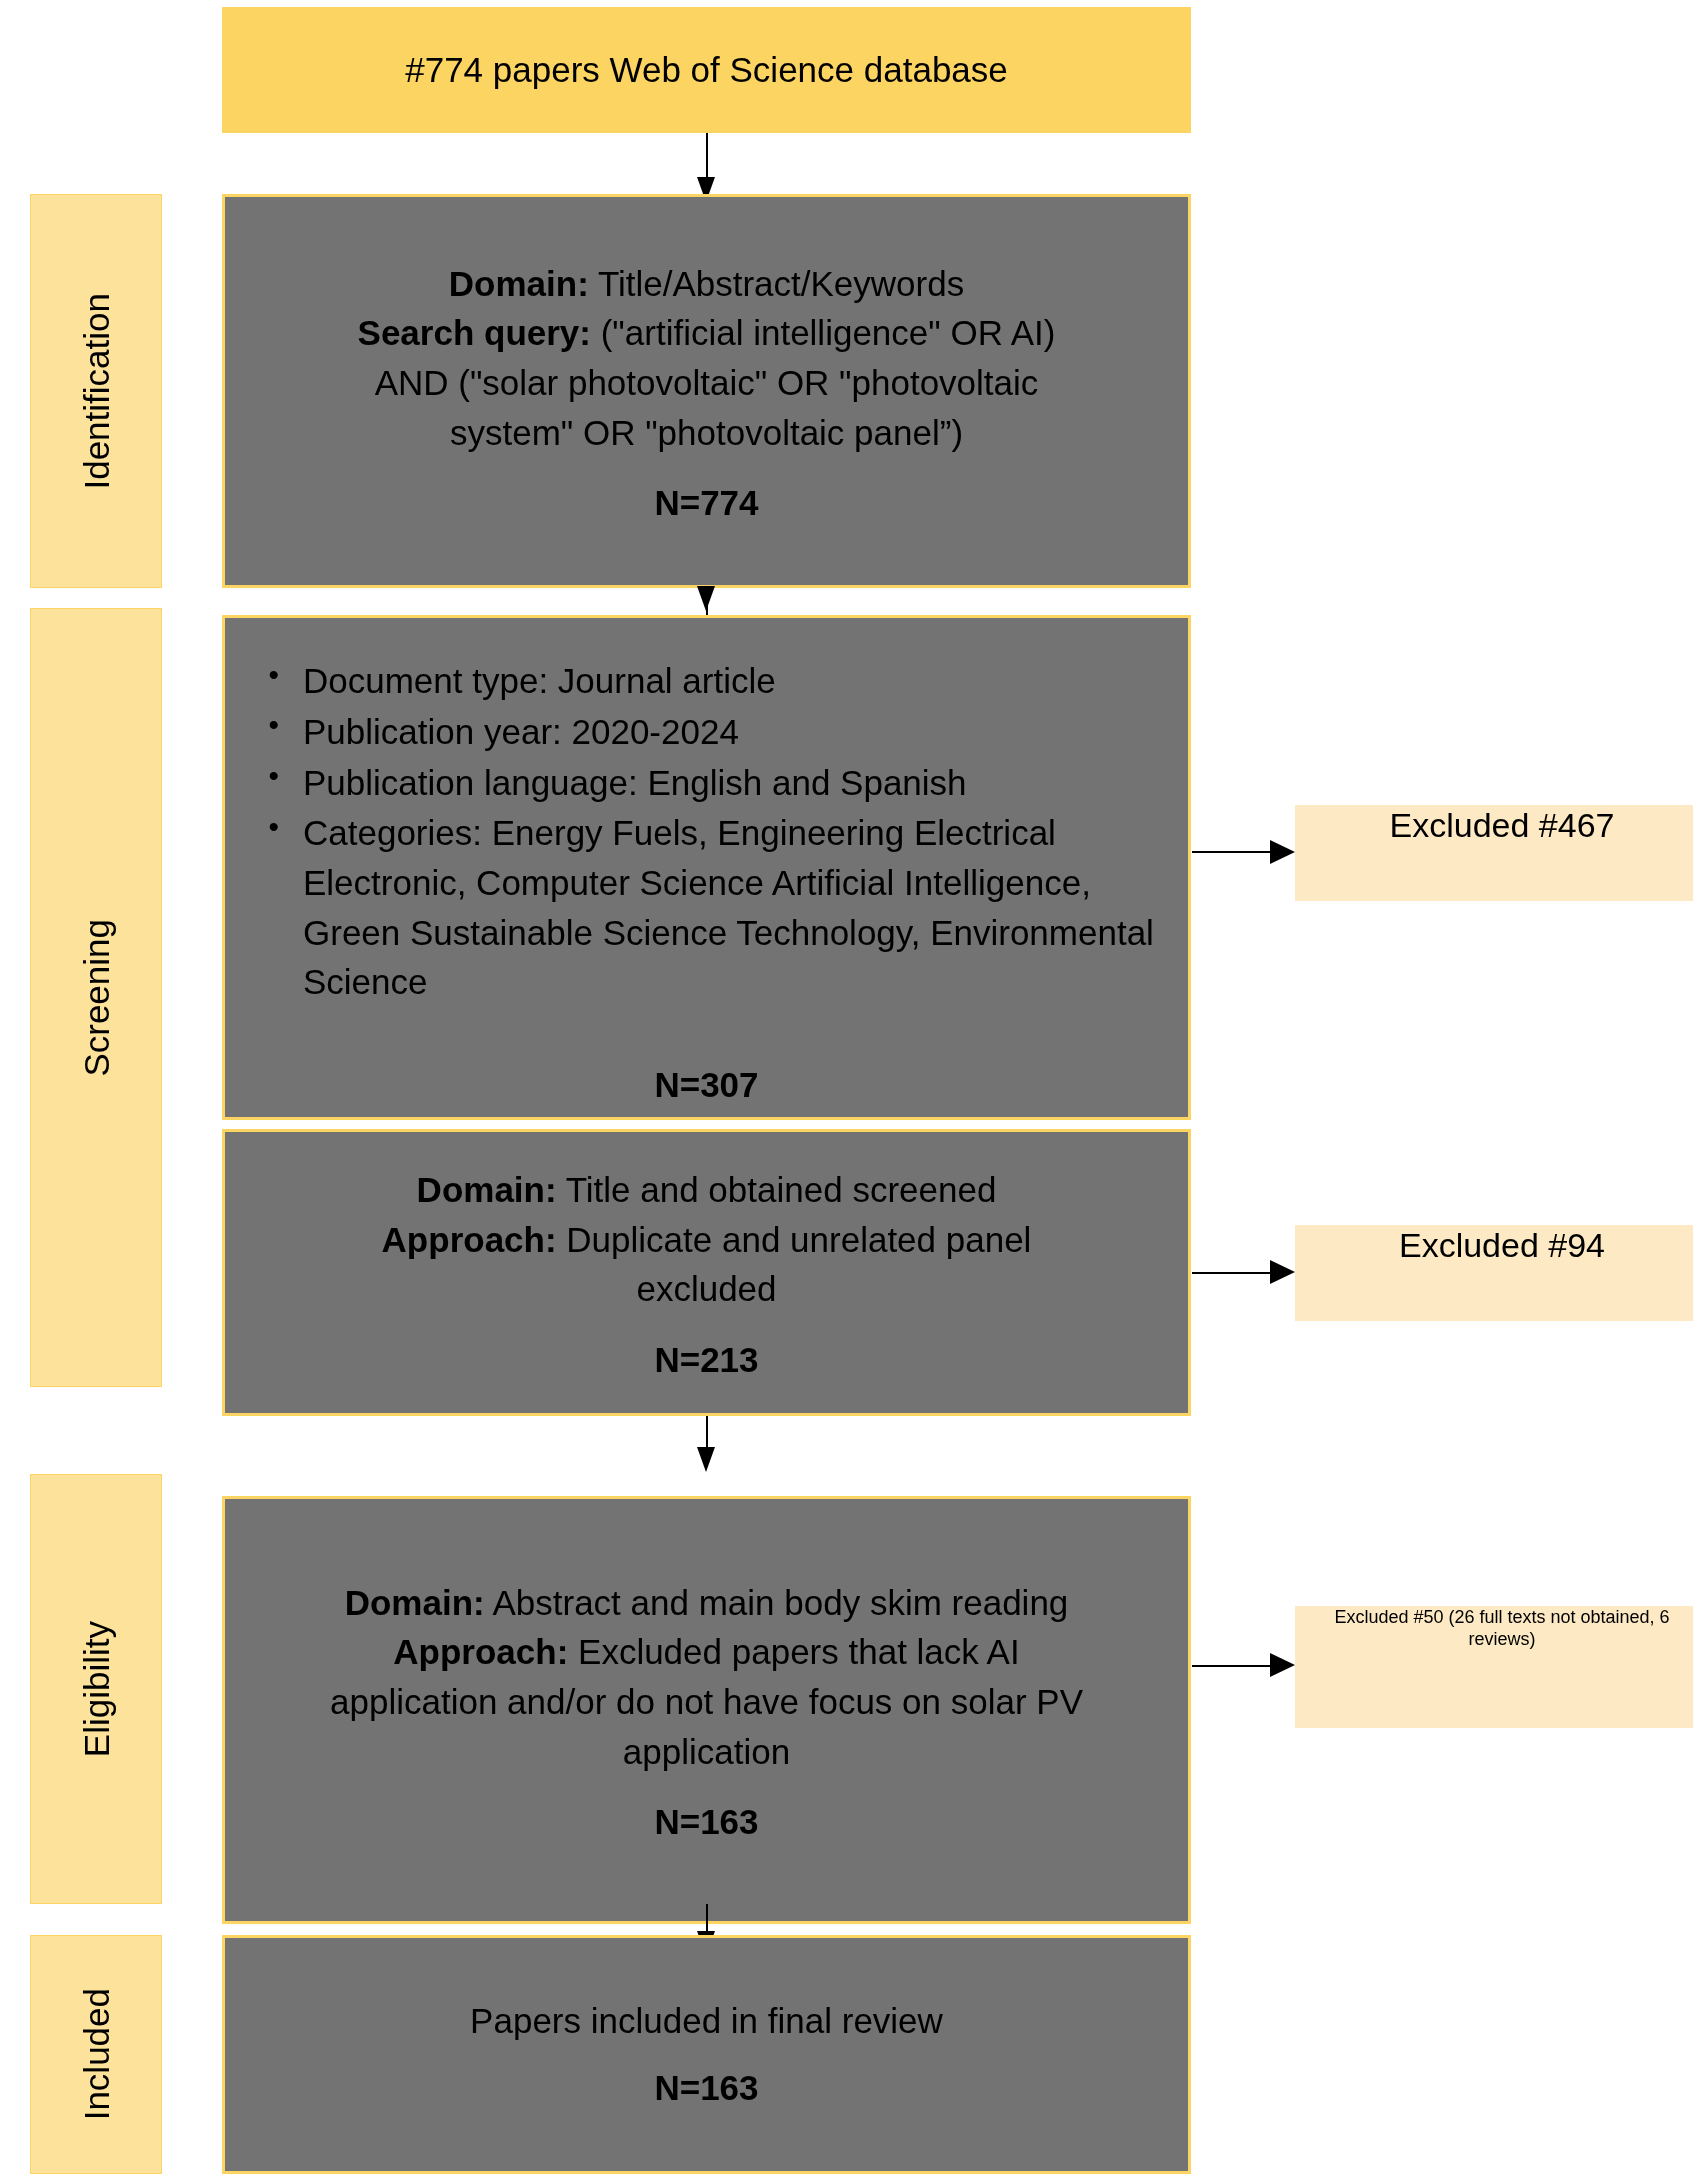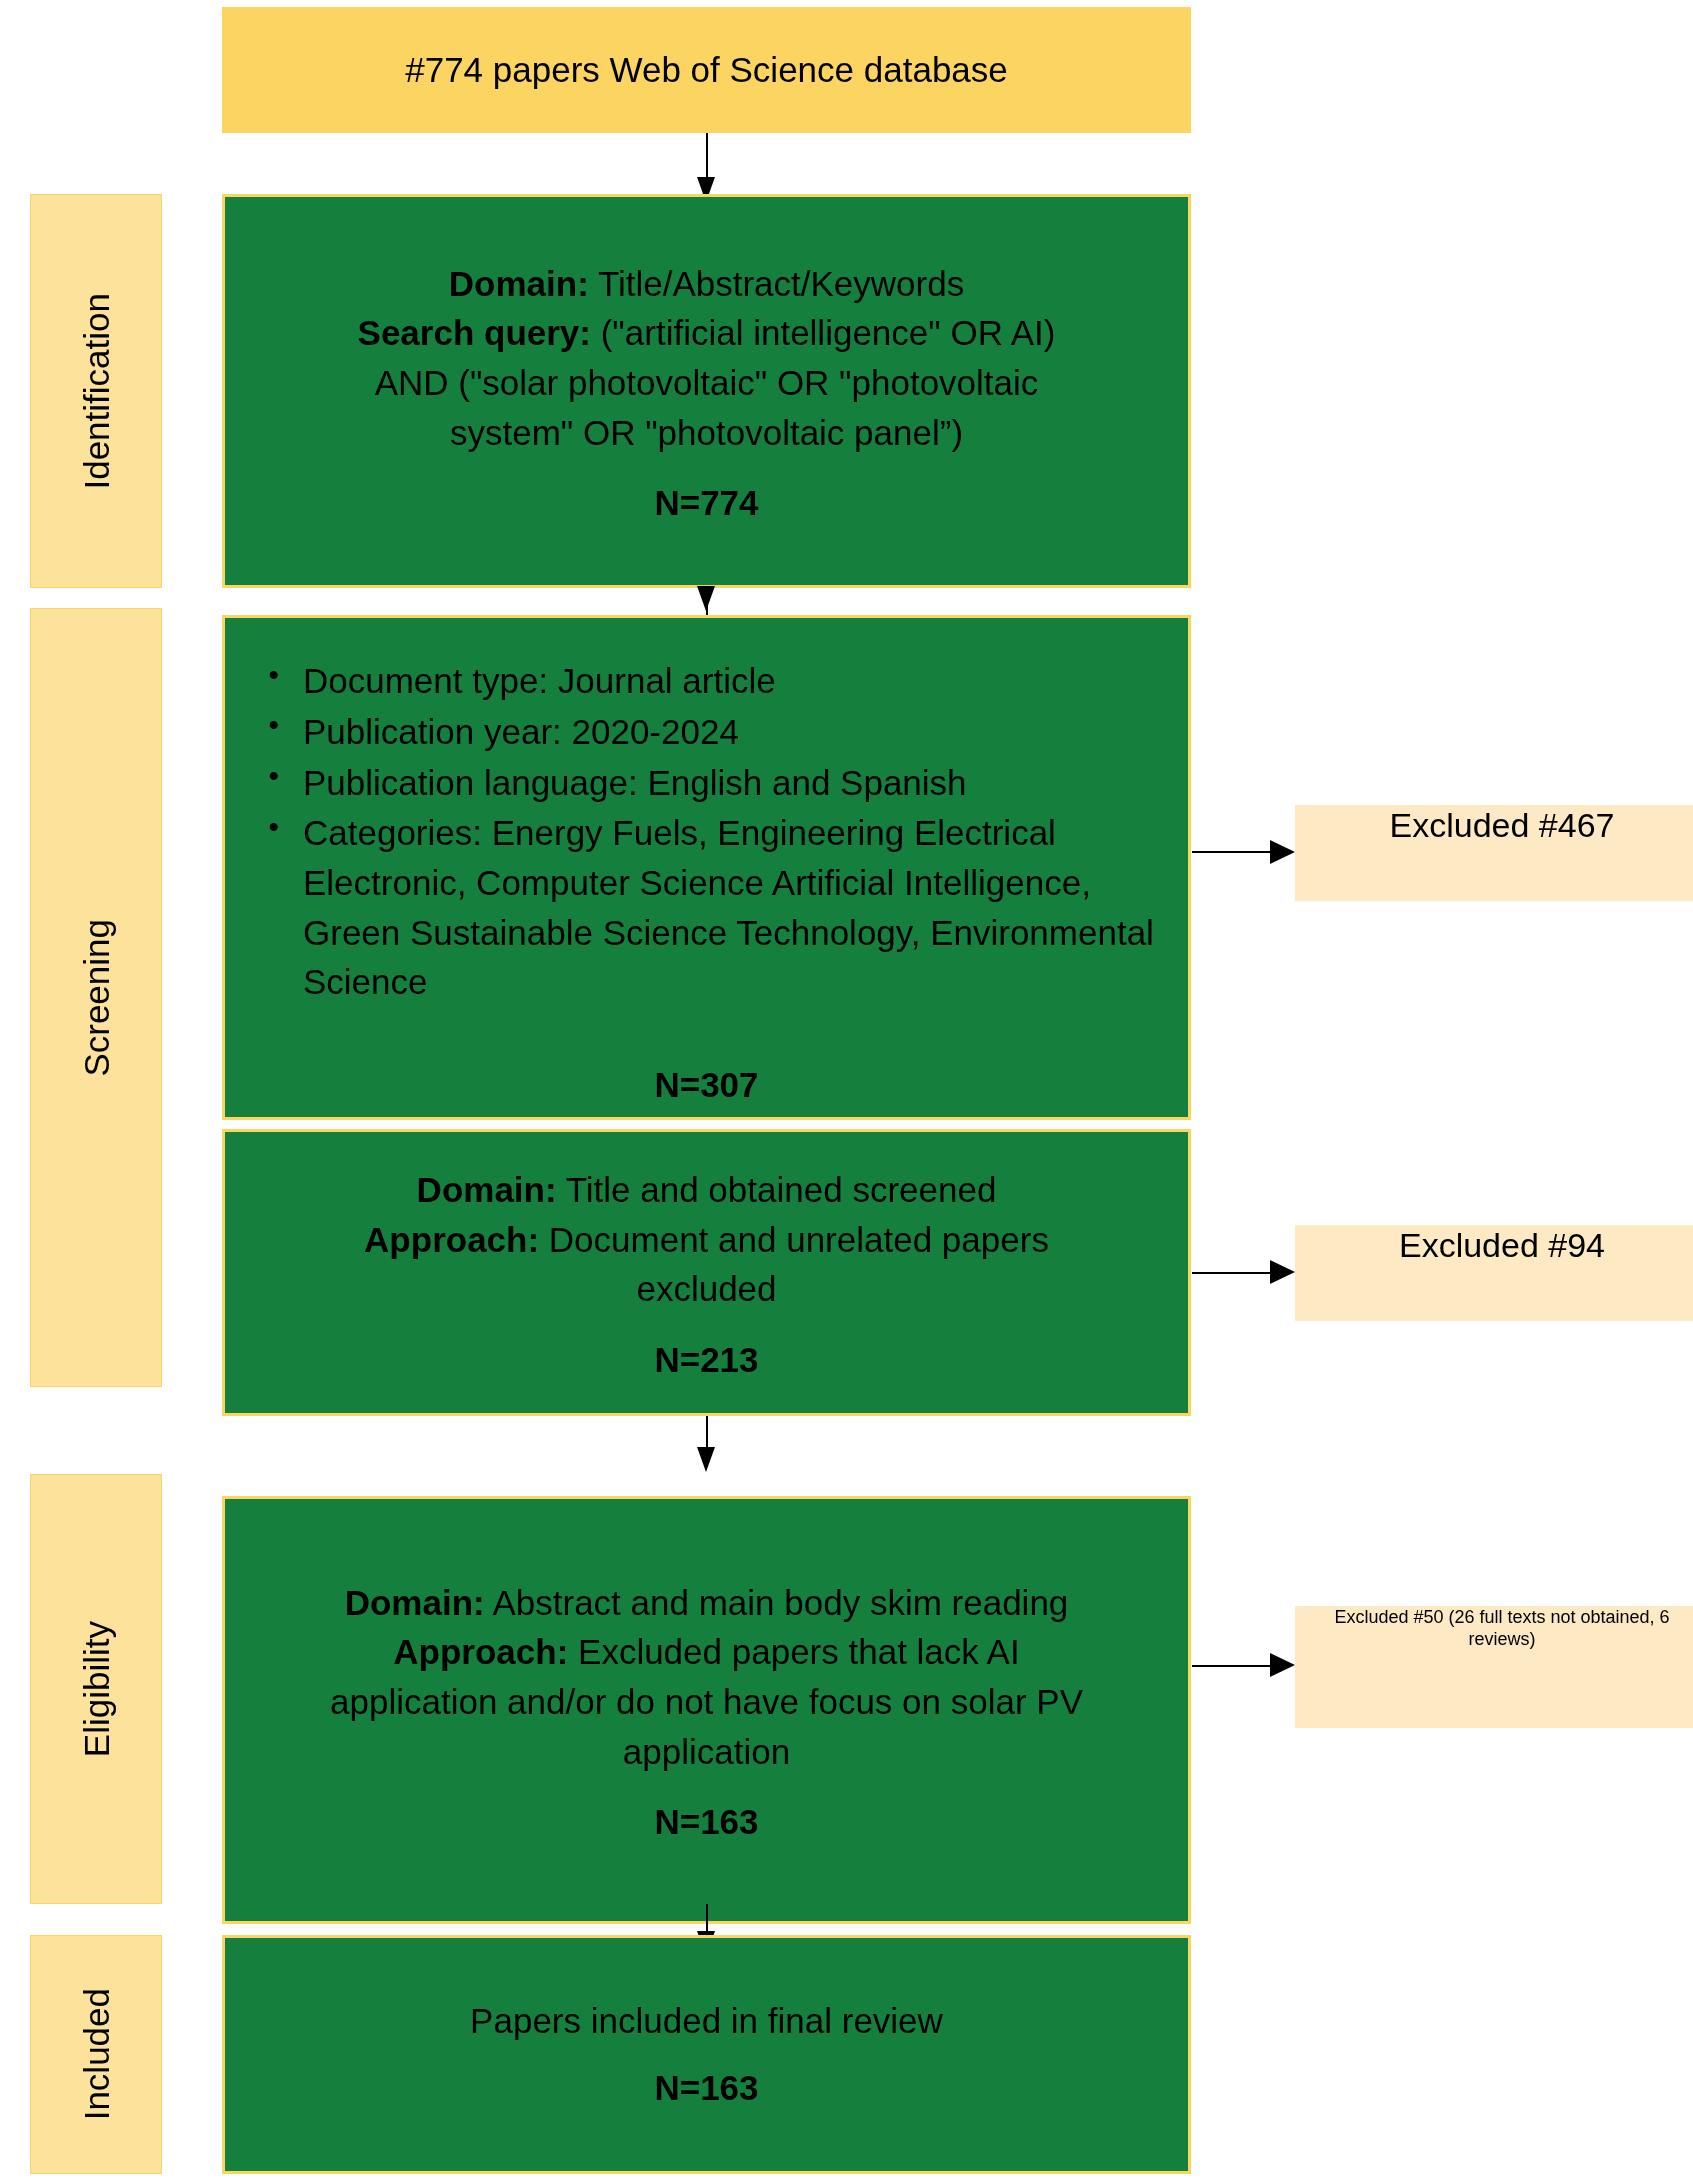--- a/index.html
+++ b/index.html
@@ -38,21 +38,21 @@
     line-height: 1;
     letter-spacing: 0px;
     white-space: nowrap;
     color: #000;
   }
 
   
   .flow-box {
     position: absolute;
     box-sizing: border-box;
-    background: #15803d;
+    background: #737373;
     border: 3.4px solid #fcd462;
     display: flex;
     flex-direction: column;
     align-items: center;
     justify-content: center;
   }
   .flow-box.filled {
     background: #fcd462;
     border: none;
   }
@@ -216,21 +216,21 @@
   </div>
 
   <div class="flow-box" style="left:206px; top:1129px; width:969px; height:287px;">
     <div class="box-body">
       <div>
         <span class="lbl">Domain:</span>
         <span>Title and obtained screened</span>
       </div>
       <div>
         <span class="lbl">Approach:</span>
-        <span>Document and unrelated papers</span>
+        <span>Duplicate and unrelated panel</span>
       </div>
       <div>
         <span>excluded</span>
       </div>
     </div>
     <div class="box-n">N=213</div>
   </div>
 
   <div class="h-line" style="left:1176px; top:1272px; width:85px; height:2.3px;"></div>
   <div class="h-arrow" style="left:1254px; top:1260px;"></div>

